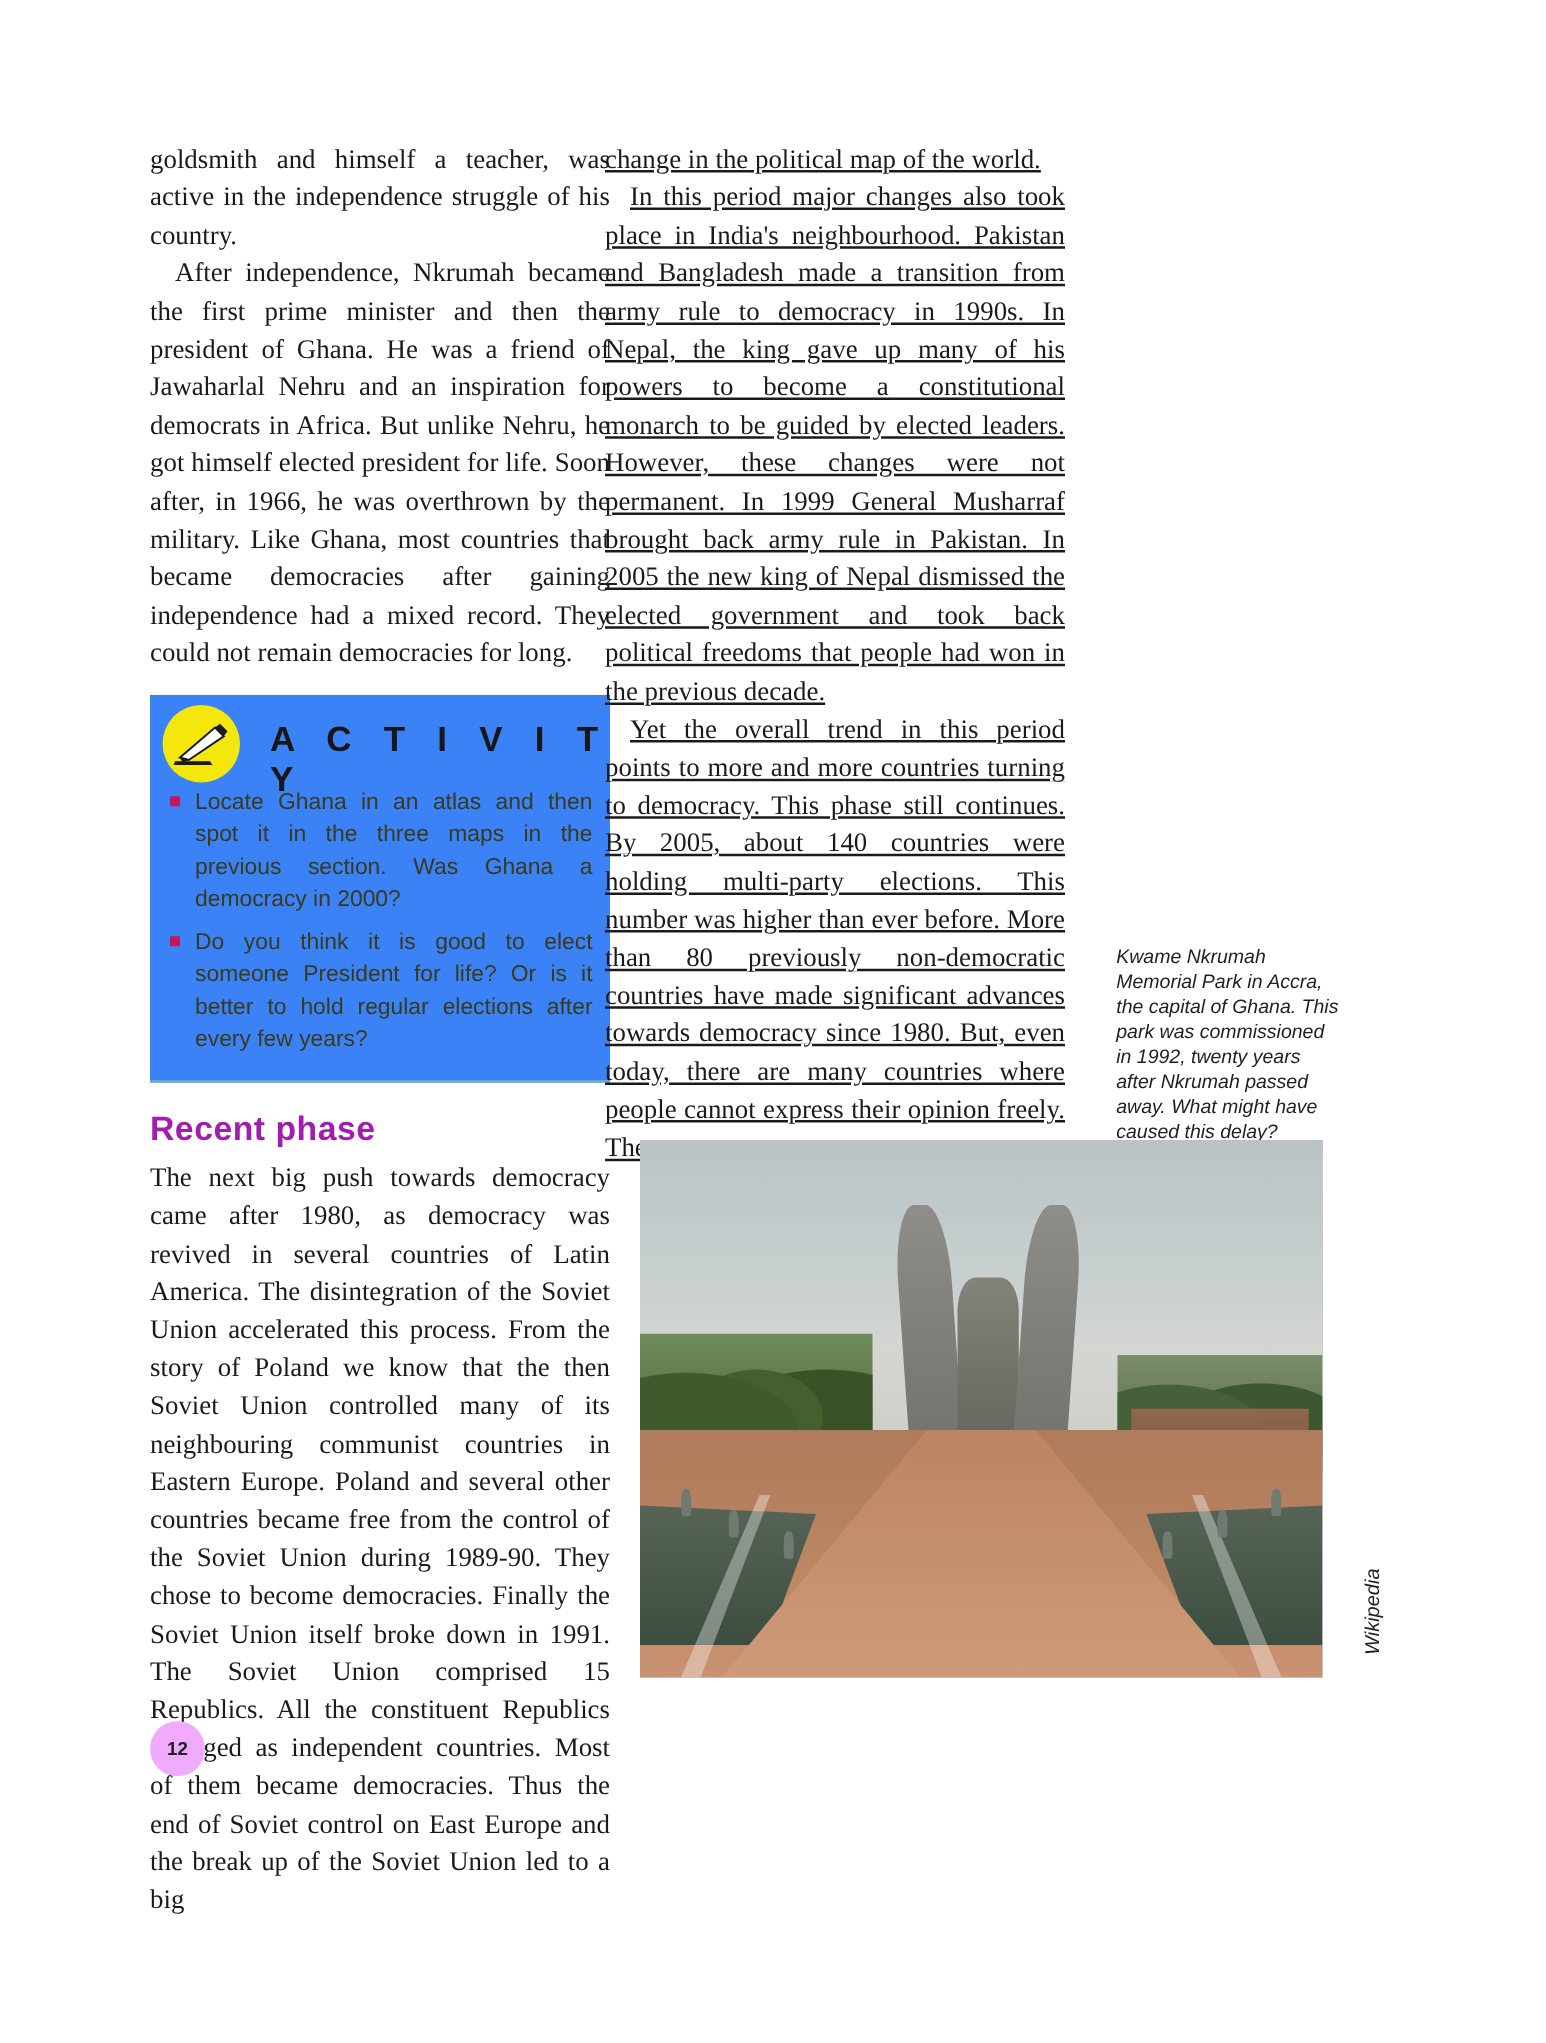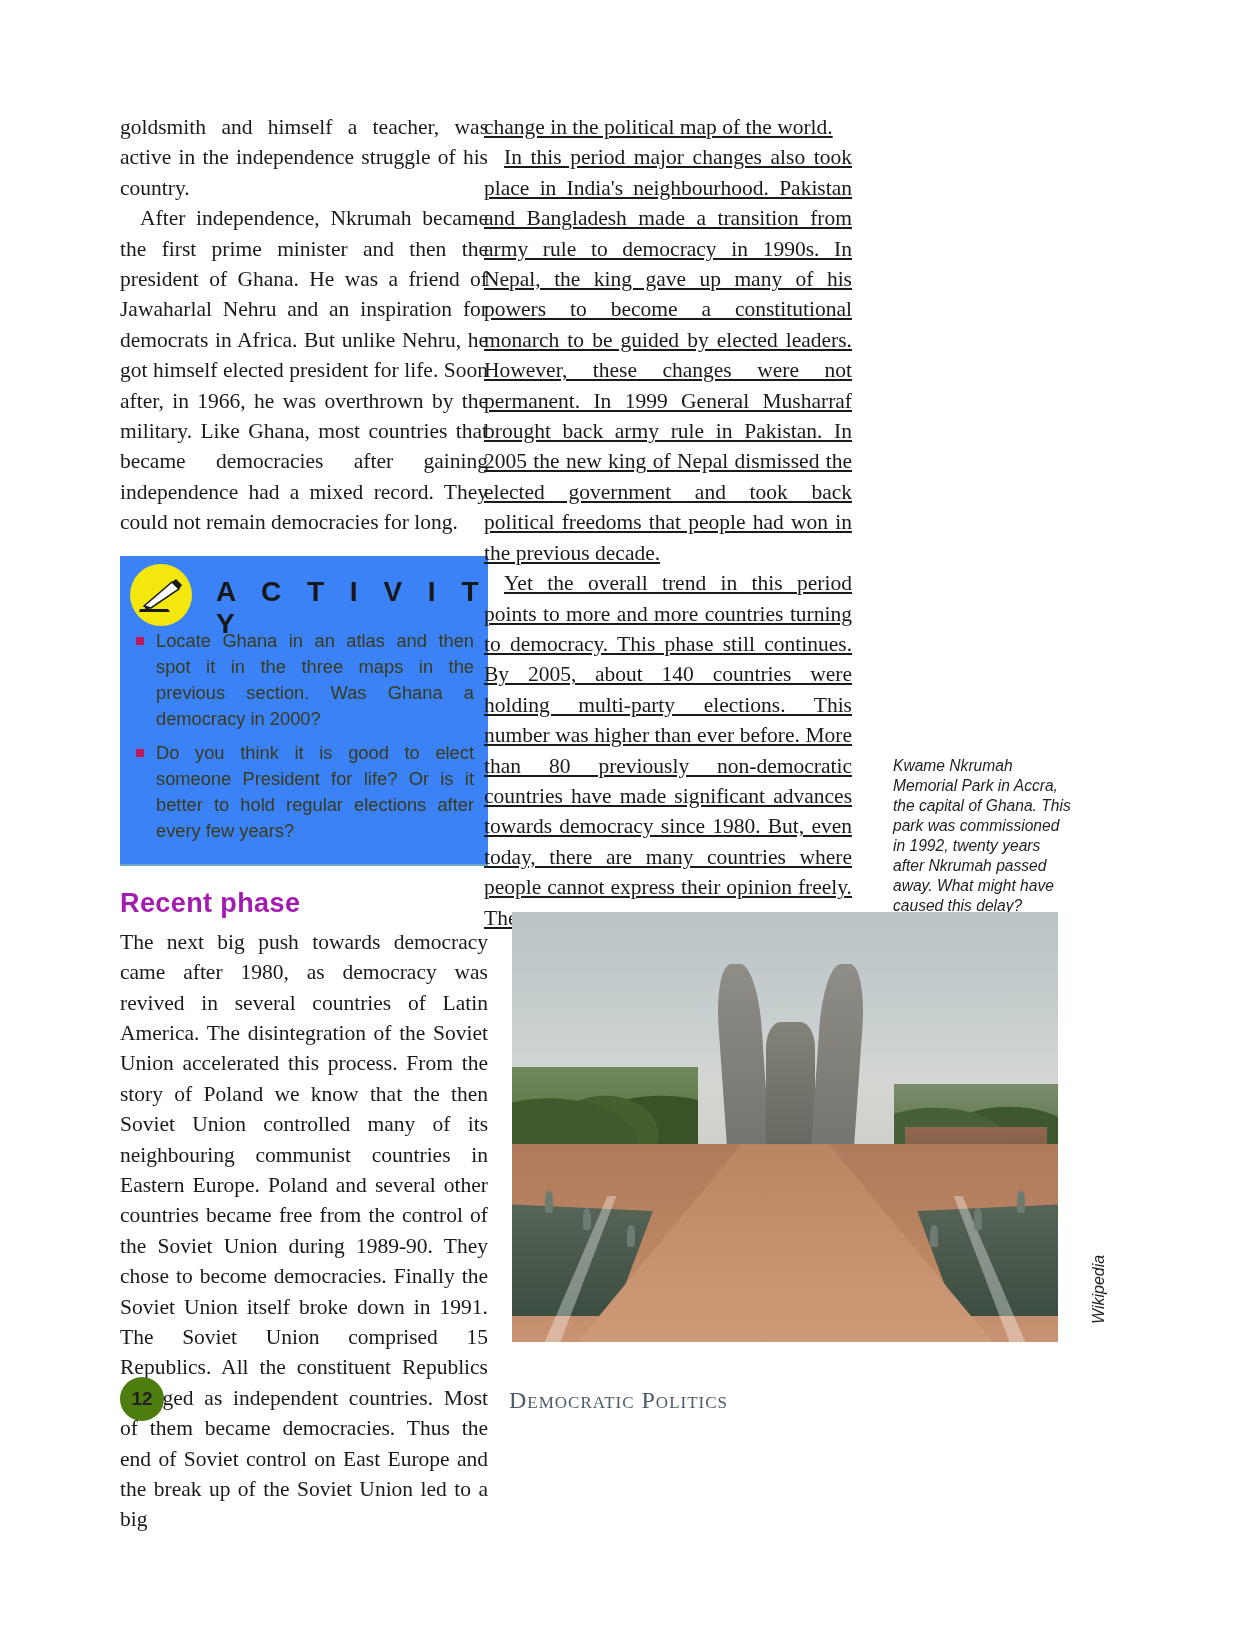--- a/index.html
+++ b/index.html
@@ -301,27 +301,27 @@
   .photo-credit em { font-style: italic; }
 
   
   .page-number {
     position: absolute;
     left: 120px;
     top: 1377px;
     width: 44px;
     height: 44px;
     border-radius: 50%;
-    background: #4d7c0f;
+    background: #f0abfc;
     display: flex;
     align-items: center;
     justify-content: center;
     font-family: "Liberation Sans", sans-serif;
     font-weight: bold;
-    font-size: 19px;
+    font-size: 15px;
     color: #222;
   }
   .footer-title {
     position: absolute;
     left: 0;
     right: 0;
     top: 1387px;
     text-align: center;
     font-family: "Liberation Serif", serif;
     font-size: 24px;
@@ -398,15 +398,14 @@
     </div>
   </div>
 
   <div class="photo-credit">
     <span>
       <em>Wikipedia</em>
     </span>
   </div>
 
   <div class="page-number">12</div>
-  <div class="footer-title">Democratic Politics</div>
 
 </div>
 
 </body></html>

